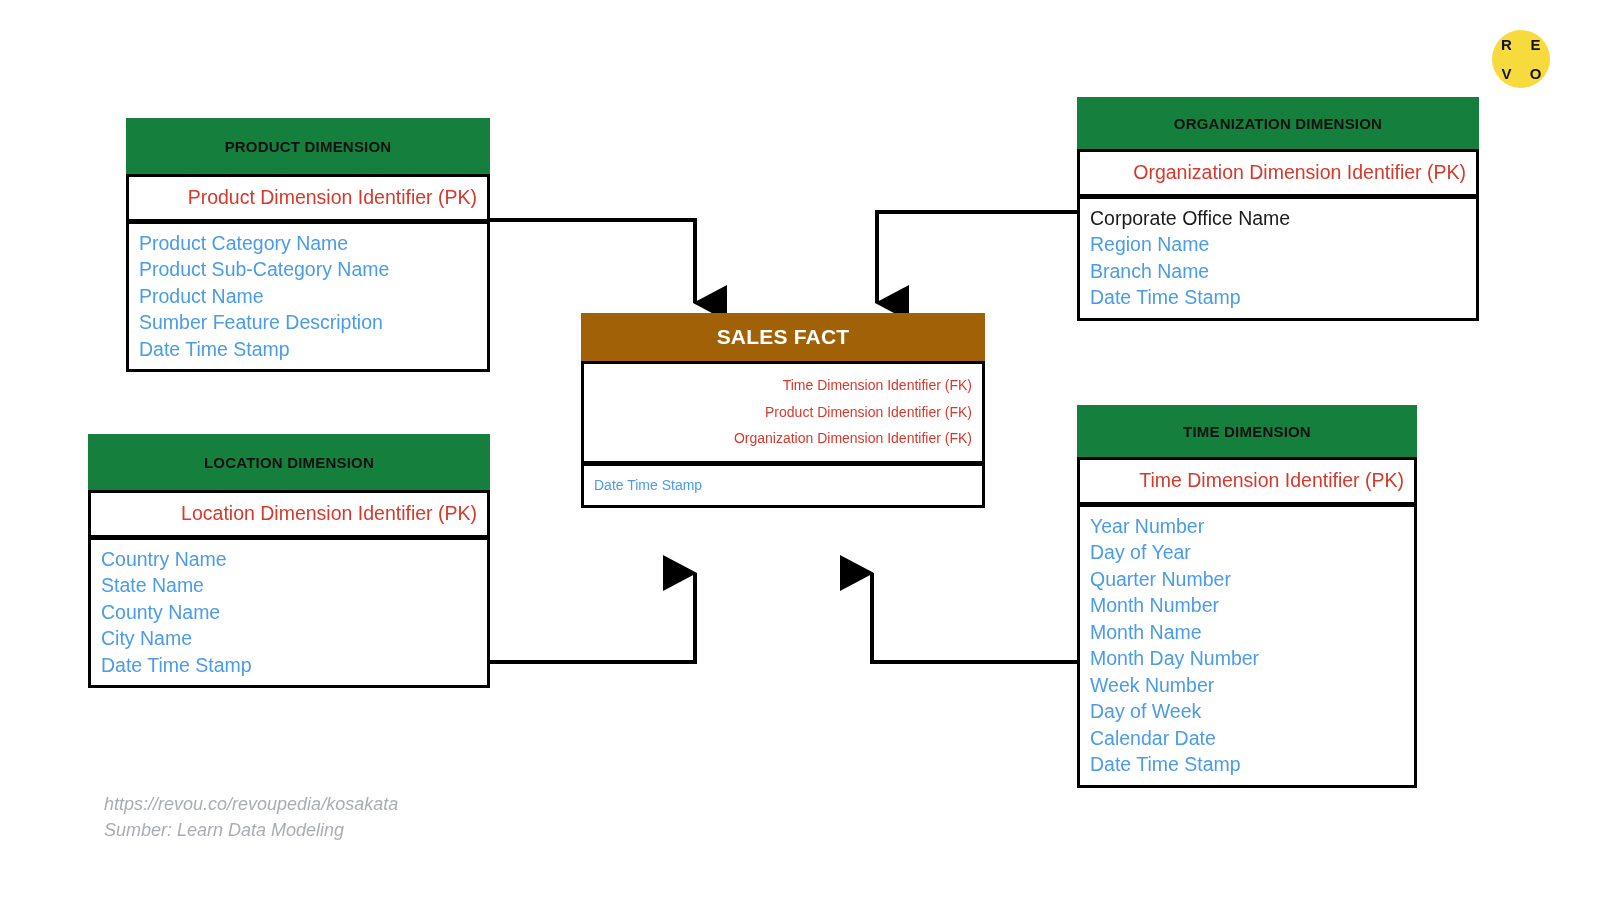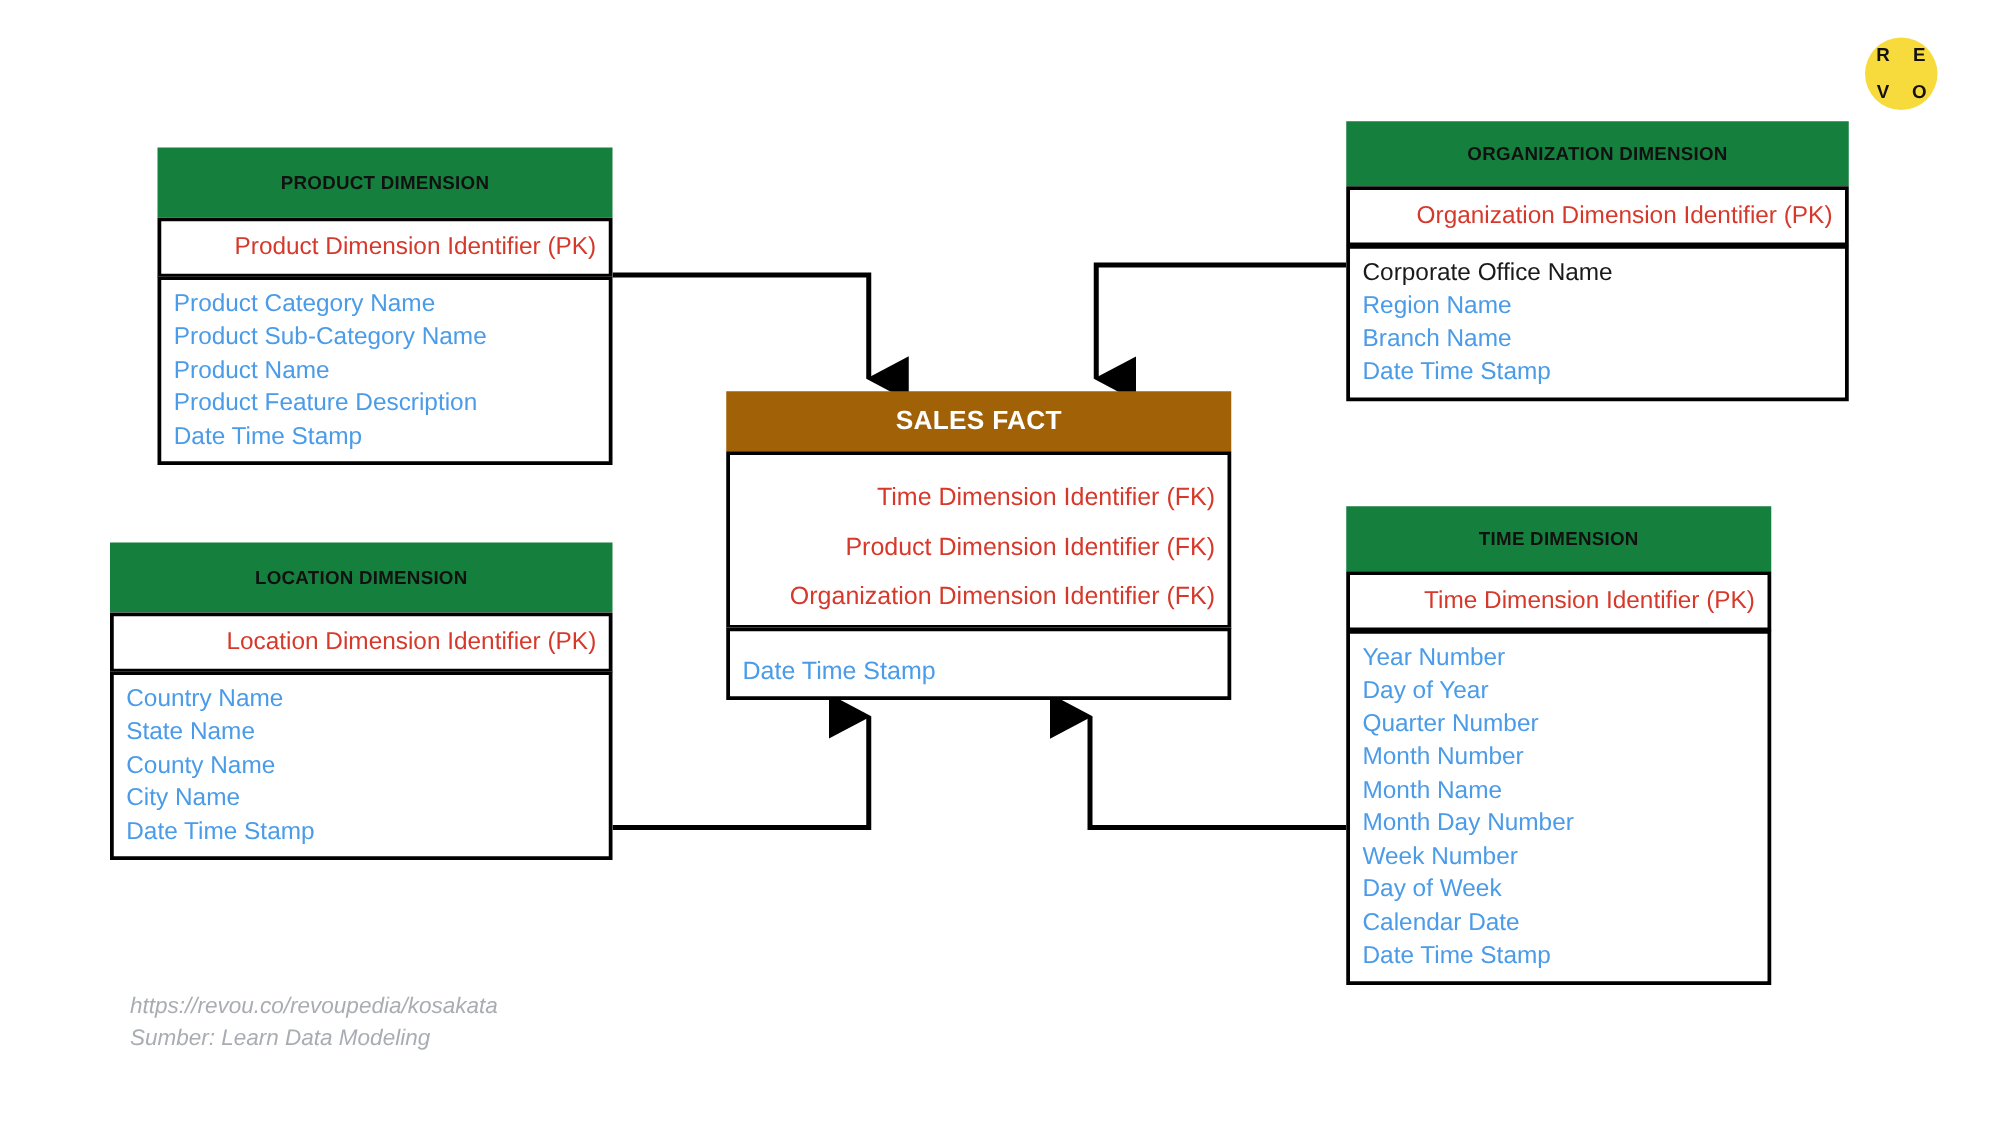--- a/index.html
+++ b/index.html
@@ -93,21 +93,21 @@
   }
 
   
   #product-dimension   { left: 88px;  top: 118px; width: 402px; padding-left: 38px; }
   #location-dimension  { left: 88px;  top: 434px; width: 402px; }
   #sales-fact          { left: 581px; top: 313px; width: 404px; }
   #organization-dimension { left: 1077px; top: 97px;  width: 402px; }
   #time-dimension      { left: 1077px; top: 405px; width: 340px; }
 
   #sales-fact .section.keys { padding-top: 8px; padding-bottom: 9px; }
-  #sales-fact .field { font-size: 20px; line-height: 26.5px; margin-top: 13px; }
+  #sales-fact .field { font-size: 14px; line-height: 26.5px; }
 
   #organization-dimension .entity-header.dim { height: 52px; }
   #time-dimension .entity-header.dim { height: 52px; }
 
   
   #footer {
     position: absolute;
     left: 104px;
     top: 791px;
     color: #A9ADB2;
@@ -179,21 +179,21 @@
 
   <div class="entity" id="product-dimension">
     <div class="entity-header dim">PRODUCT DIMENSION</div>
     <div class="section keys">
       <div class="field pk">Product Dimension Identifier (PK)</div>
     </div>
     <div class="section attrs">
       <div class="field attr">Product Category Name</div>
       <div class="field attr">Product Sub-Category Name</div>
       <div class="field attr">Product Name</div>
-      <div class="field attr">Product Feature Description</div>
+      <div class="field attr">Sumber Feature Description</div>
       <div class="field attr">Date Time Stamp</div>
     </div>
   </div>
 
   <div class="entity" id="location-dimension">
     <div class="entity-header dim">LOCATION DIMENSION</div>
     <div class="section keys">
       <div class="field pk">Location Dimension Identifier (PK)</div>
     </div>
     <div class="section attrs">

